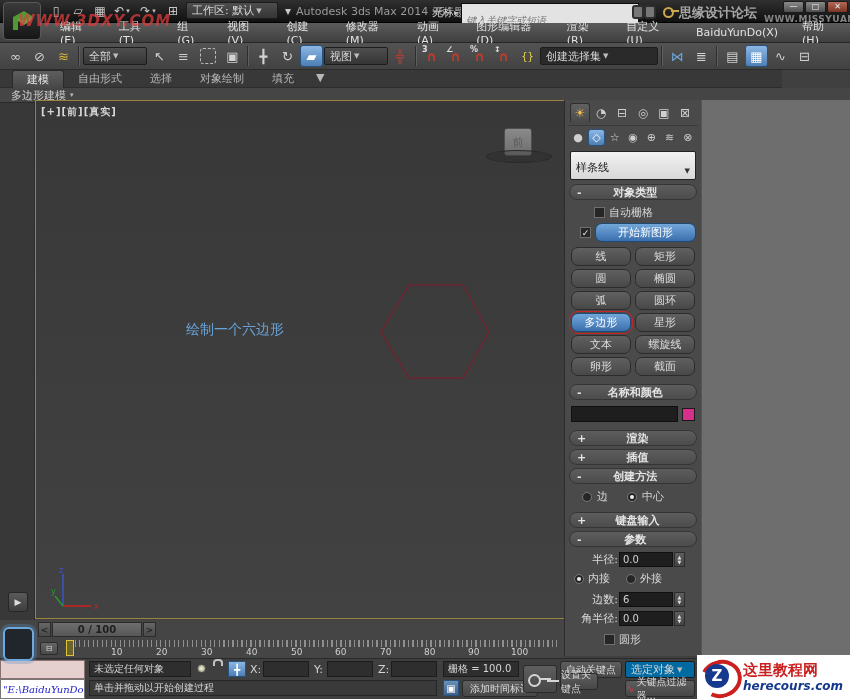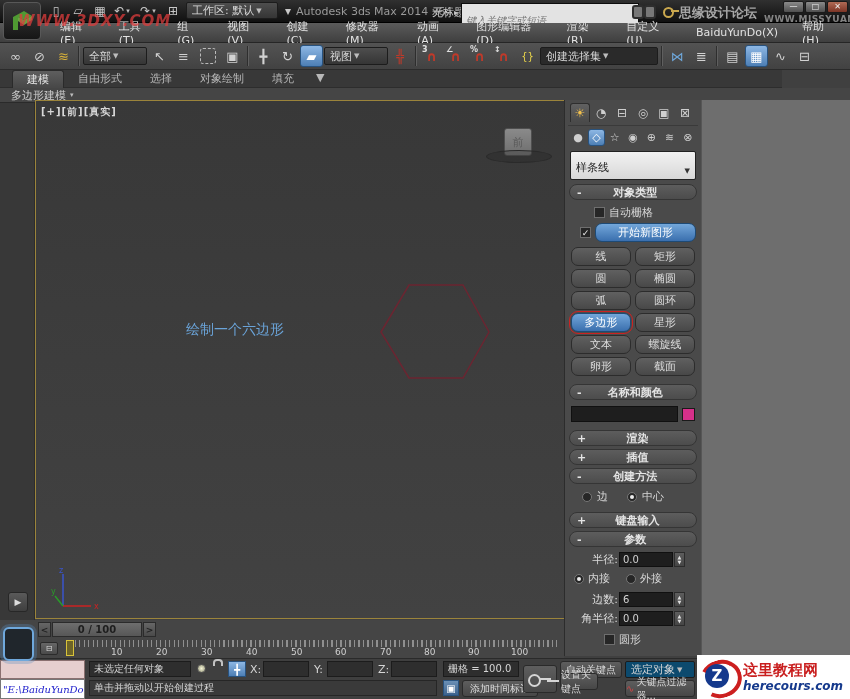--- a/index.html
+++ b/index.html
@@ -426,21 +426,21 @@
 
   <span class="abs sbbtn" style="left:523px;top:6px;width:34px;height:28px">
       <span class="keyic"></span>
     </span>
   <span class="abs sbbtn" style="left:560px;top:2px;width:62px">
       <span>自动关键点</span>
     </span>
   <span class="abs sbbtn" style="left:560px;top:14px;width:38px">
       <span>设置关键点</span>
     </span>
-  <div class="abs dd" style="left:625px;top:2px;width:70px;height:17px;background:#0c4a6e">
+  <div class="abs dd" style="left:625px;top:2px;width:70px;height:17px;background:#0369a1">
     <span>选定对象</span>
     <span class="car">▼</span>
   </div>
   <span class="abs sbbtn" style="left:625px;top:21px;width:70px">
       <span style="color:#cc4444;margin-right:2px">∿</span>
       <span>关键点过滤器...</span>
     </span>
   <span class="abs" style="left:698px;top:4px;font-size:8px;color:#ddd">|◀◀</span>
   <span class="abs" style="left:698px;top:24px;font-size:8px;color:#ddd">▶▶|</span>
   <span class="abs inset" style="left:722px;top:21px;width:30px">

